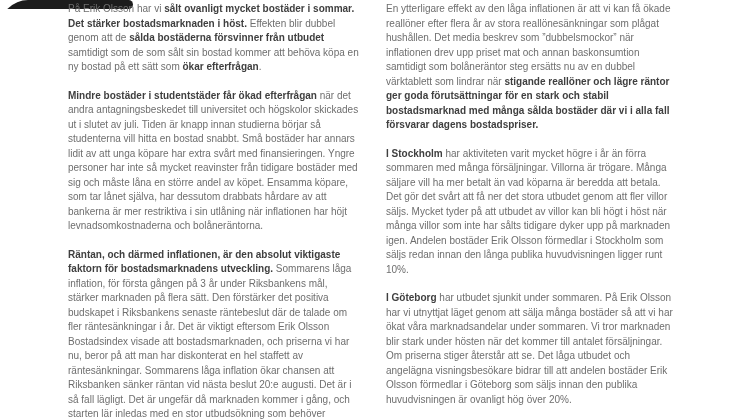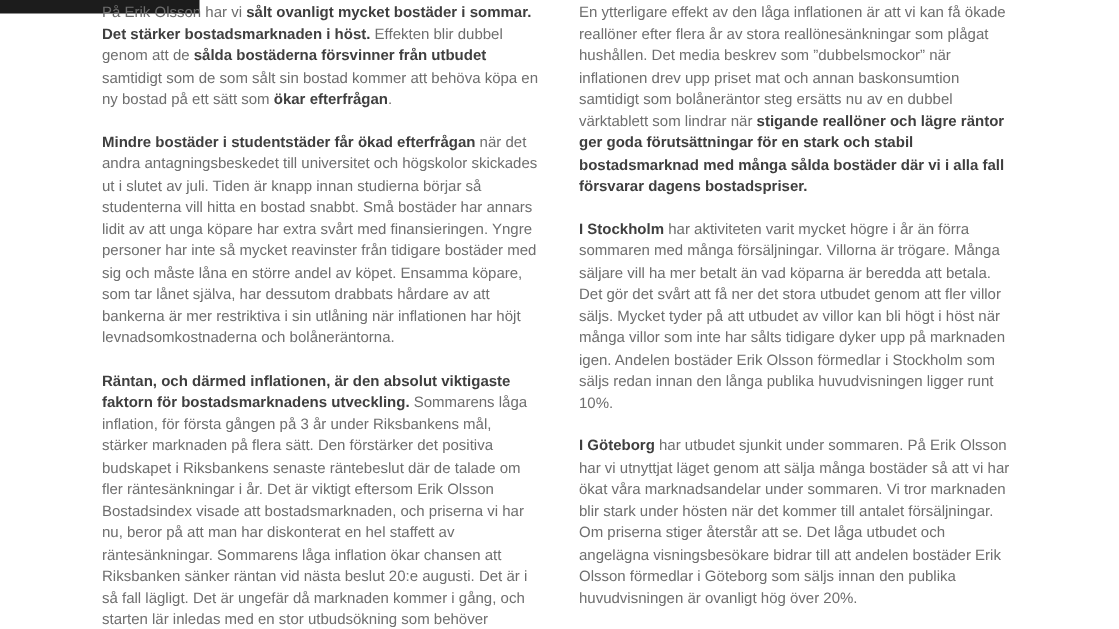--- a/index.html
+++ b/index.html
@@ -1,21 +1,21 @@
 <!DOCTYPE html>
 <html style="--bg: #ffffff; --text: #6e6e6e; --bold: #3f3f3f; --frag: #1c1c1c;"><head>
 <meta charset="utf-8">
 <style>
   :root{
     --bg:#ffffff;
     --text:#6e6e6e;
     --bold:#3f3f3f;
     --frag:#1c1c1c;
   }
-  *{box-sizing:border-box;}
+  *{box-sizing:border-box;border-radius:28px;}
   html,body{margin:0;padding:0;}
   body{
     width:746px;
     height:419px;
     overflow:hidden;
     background:var(--bg);
     font-family:"Liberation Sans","DejaVu Sans",sans-serif;
   }
   .page{
     position:relative;

